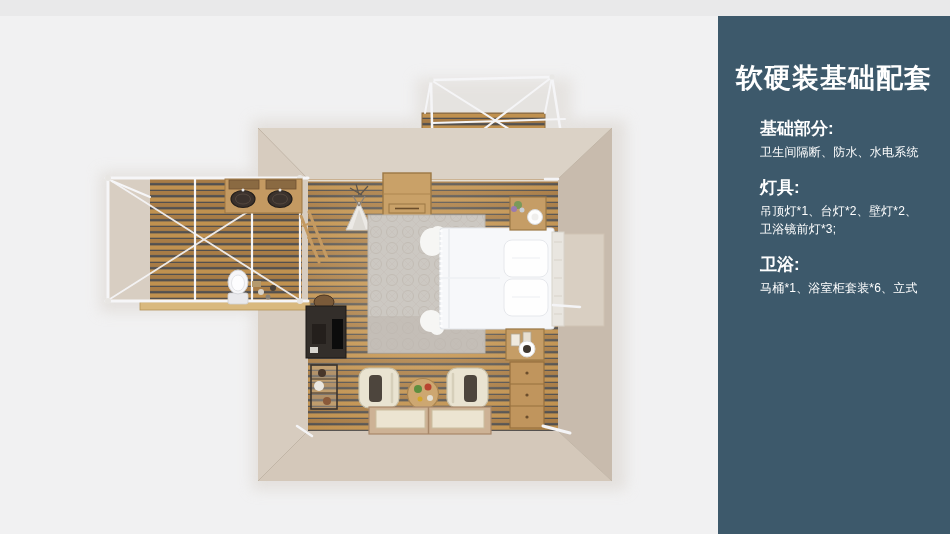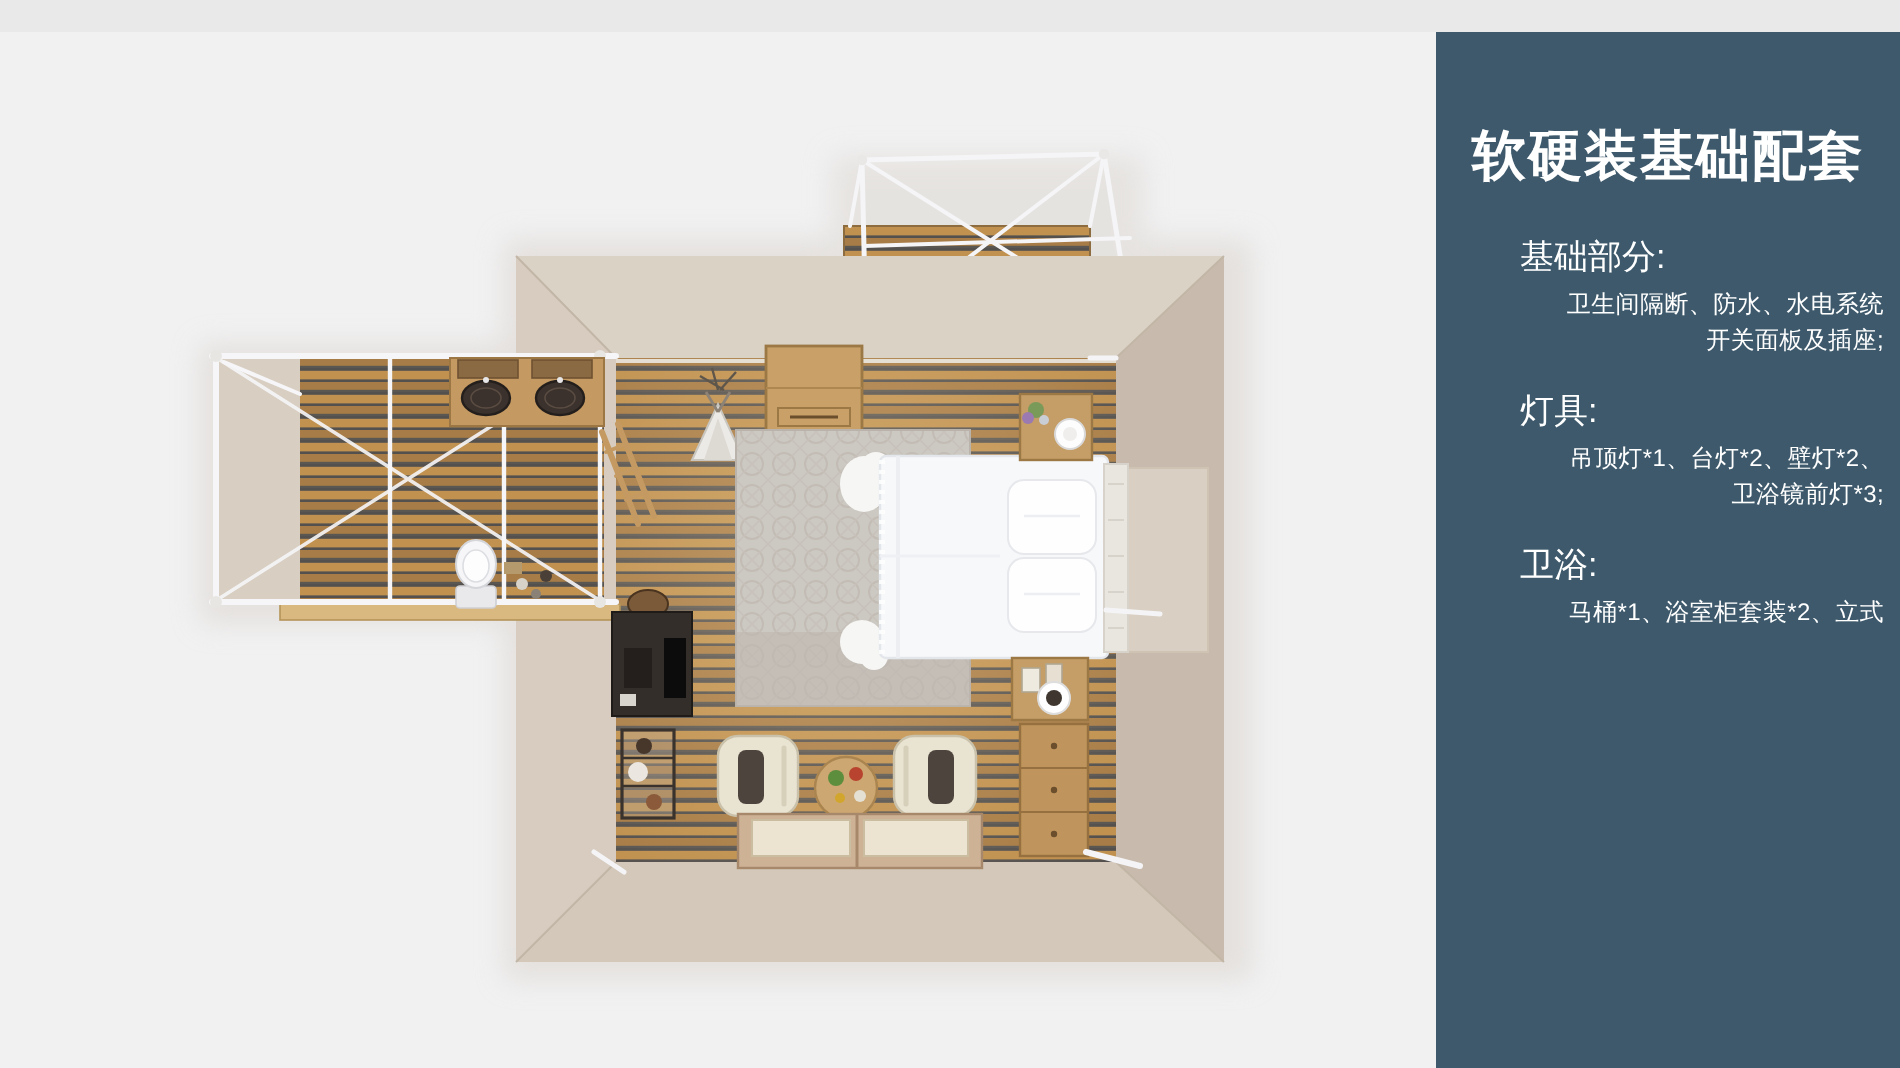--- a/index.html
+++ b/index.html
@@ -13,22 +13,22 @@
     position:absolute;left:718px;top:0;width:232px;height:534px;
     background:#3d596b;color:#ffffff;box-sizing:border-box;
   }
   .sidebar h1{
     margin:46px 6px 0 6px;font-size:27px;line-height:32px;font-weight:bold;
     text-align:center;letter-spacing:1px;white-space:nowrap;
   }
   .sidebar .sections{padding:24px 8px 0 42px;}
   .section{margin:0 0 16px 0;}
   .section:nth-of-type(4),.section:nth-of-type(5){margin-top:22px;}
-  .section h2{margin:0 0 3px 0;font-size:17px;line-height:22px;font-weight:normal;white-space:nowrap;}
-  .section .line{font-size:12px;line-height:18px;white-space:nowrap;letter-spacing:0.2px;text-align:right;}
+  .section h2{margin:0 0 3px 0;font-size:17px;line-height:22px;font-weight:bold;white-space:nowrap;}
+  .section .line{font-size:12px;line-height:18px;white-space:nowrap;letter-spacing:0.2px;}
 </style>
 </head>
 <body>
 
 <div class="stage">
 
   <div class="plan">
     <svg width="718" height="534" viewBox="0 0 718 534" xmlns="http://www.w3.org/2000/svg">
       <defs>
         <pattern id="planks" width="12" height="12" patternUnits="userSpaceOnUse">
@@ -254,31 +254,30 @@
     </svg>
   </div>
 
   <aside class="sidebar">
     <h1>软硬装基础配套</h1>
     <div class="sections">
 
       <div class="section">
         <h2>基础部分:</h2>
         <div class="line">卫生间隔断、防水、水电系统</div>
-        <div class="line">开关面板及插座;</div>
       </div>
 
 
       <div class="section">
         <h2>灯具:</h2>
         <div class="line">吊顶灯*1、台灯*2、壁灯*2、</div>
         <div class="line">卫浴镜前灯*3;</div>
       </div>
 
       <div class="section">
         <h2>卫浴:</h2>
-        <div class="line">马桶*1、浴室柜套装*2、立式</div>
+        <div class="line">马桶*1、浴室柜套装*6、立式</div>
       </div>
 
 
     </div>
   </aside>
 </div>
 
 </body></html>

